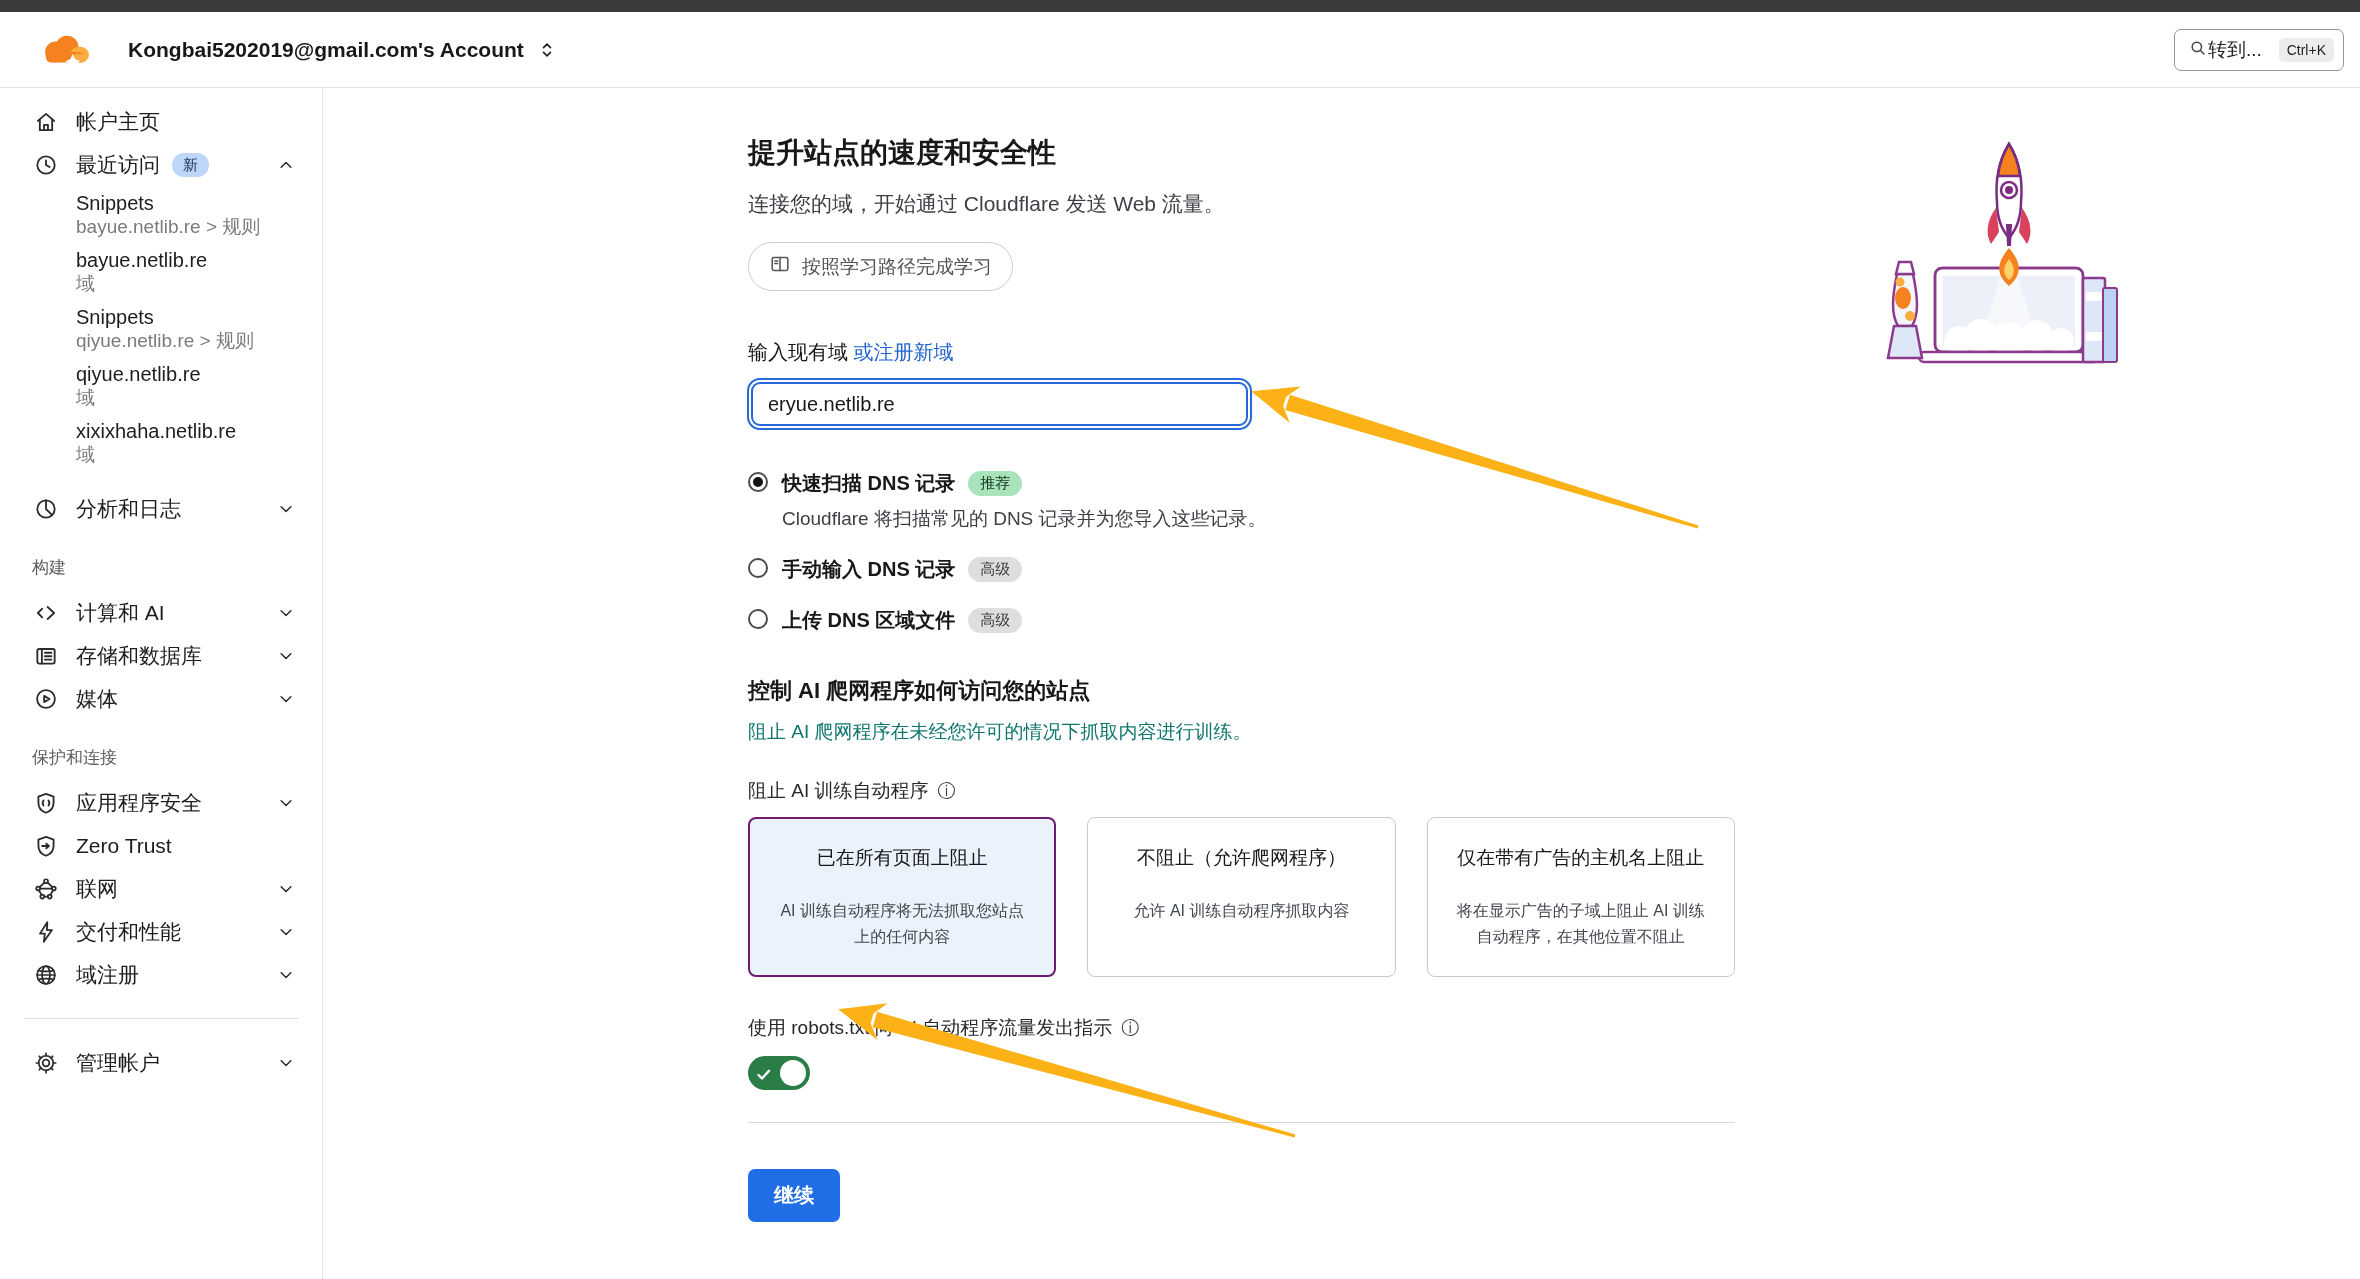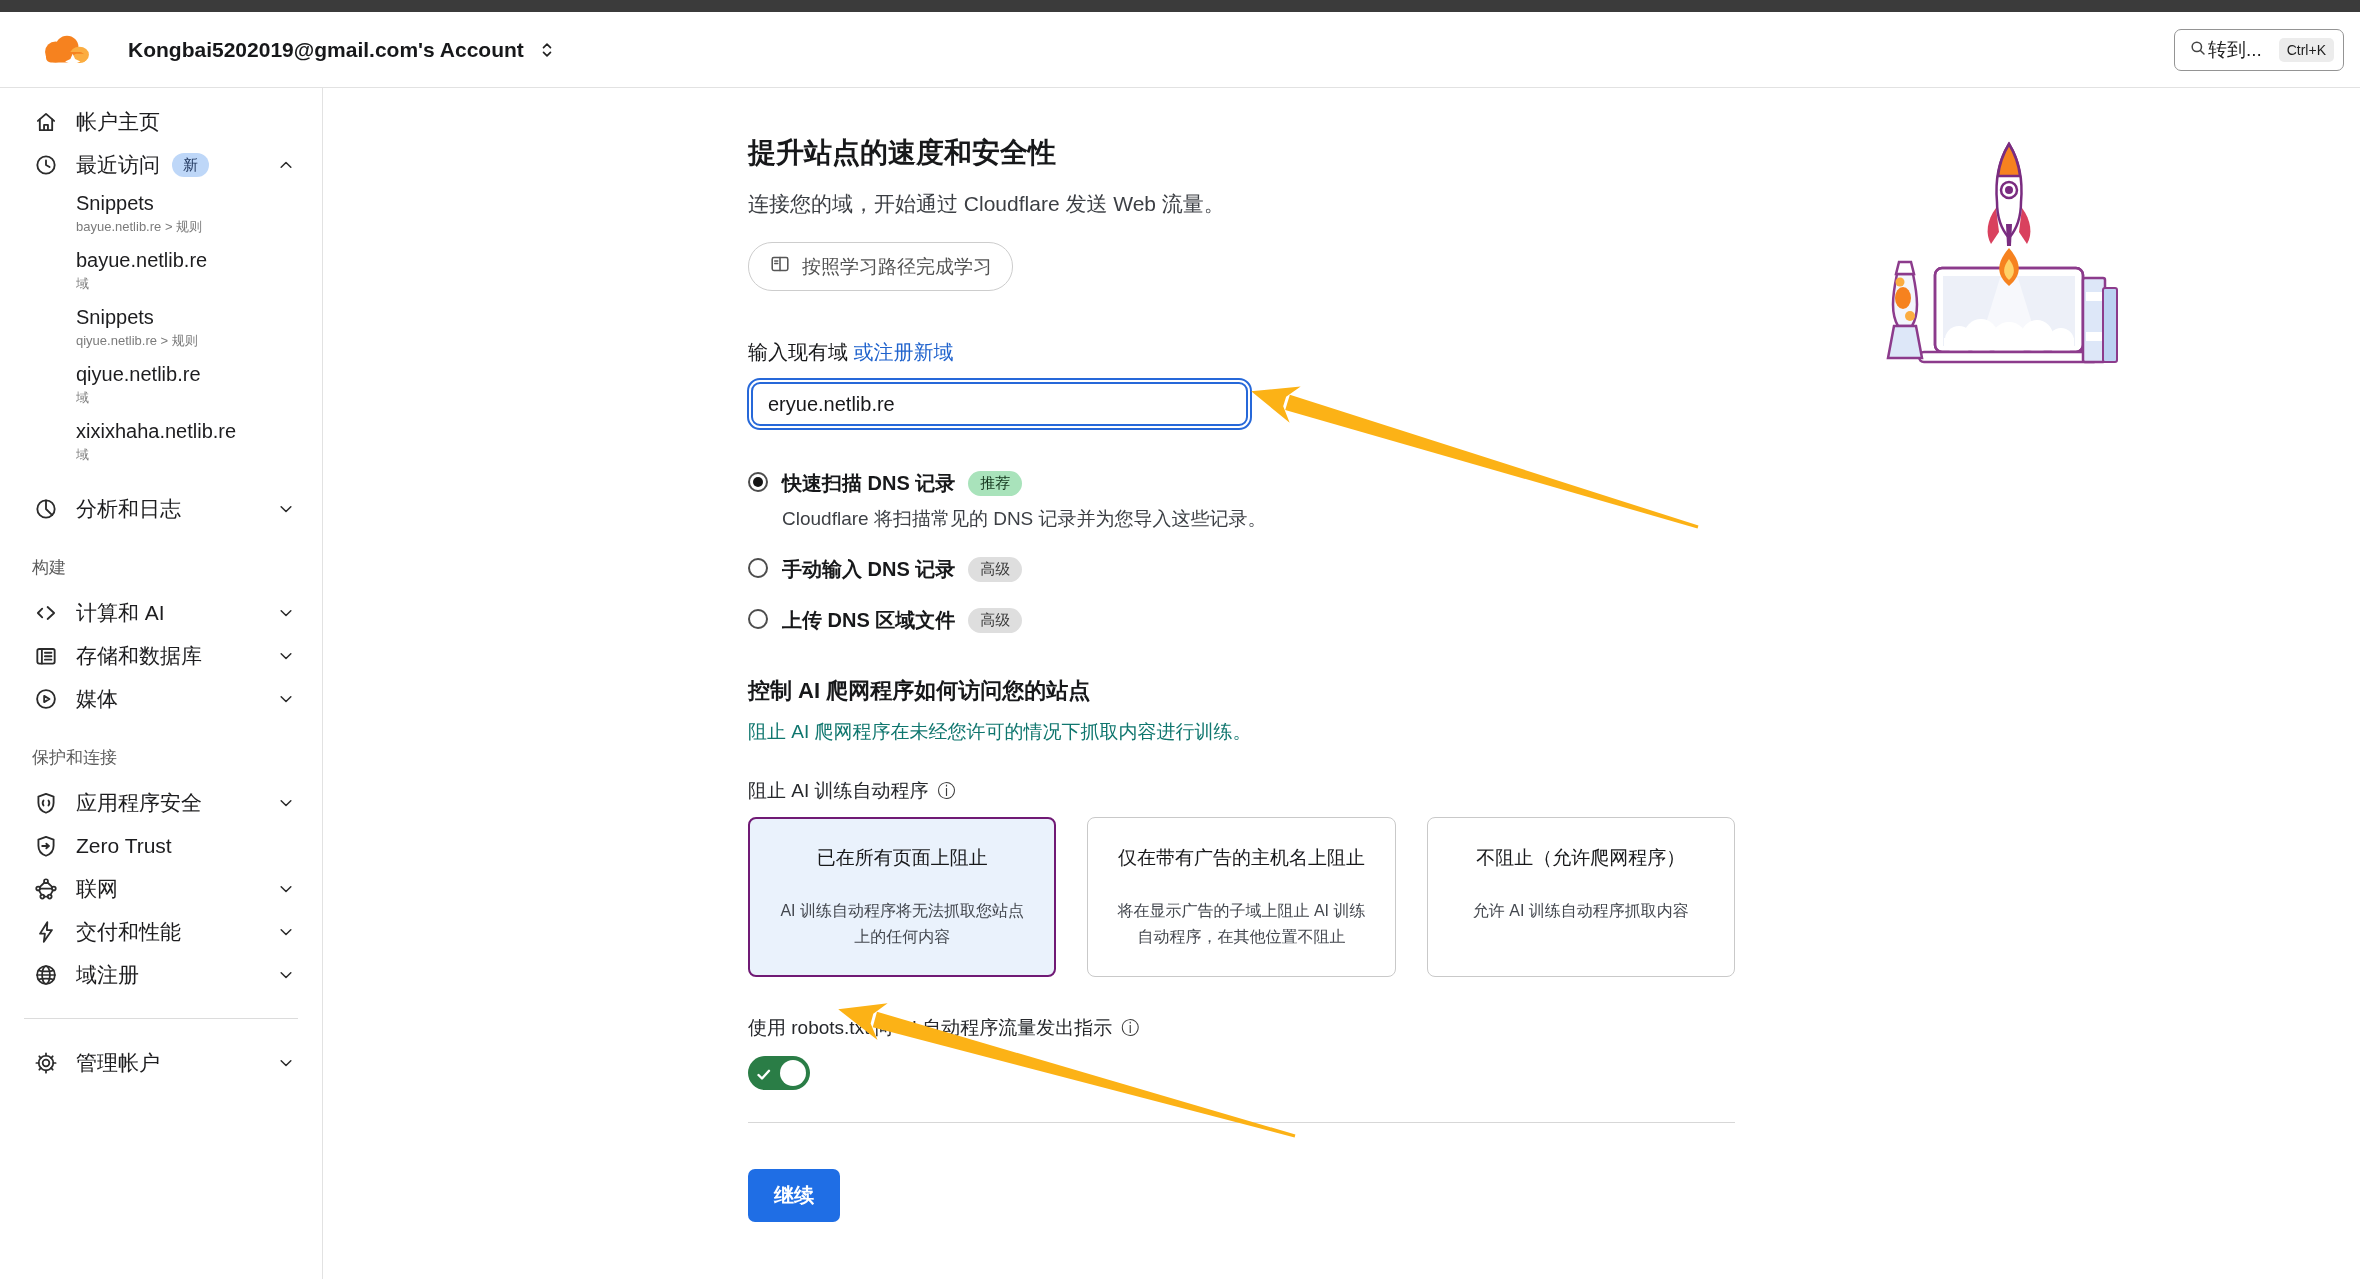--- a/index.html
+++ b/index.html
@@ -23,21 +23,21 @@
   
   .sidebar { width:323px; flex-shrink:0; border-right:1px solid #e2e2e2; padding-top:12px; overflow:hidden; }
   .nav-item { display:flex; align-items:center; gap:17px; padding:0 26px 0 32px; height:43px; font-size:21px; color:#1d1d1f; cursor:pointer; }
   .nav-item .ico { width:27px; height:27px; display:flex; align-items:center; justify-content:center; flex-shrink:0; }
   .nav-item .lbl { flex:1; display:flex; align-items:center; gap:12px; white-space:nowrap; }
   .chev { display:flex; flex-shrink:0; }
   .badge-new { background:#bed7f8; color:#20375e; font-size:15px; padding:3px 11px; border-radius:999px; line-height:1.2; }
   .recent-list { padding:6px 0 10px 76px; }
   .recent-item { margin-bottom:13px; }
   .recent-title { font-size:20px; line-height:23px; color:#1d1d1f; }
-  .recent-sub { font-size:13px; color:#7b7b7b; line-height:19px; margin-top:2px; }
+  .recent-sub { font-size:19px; color:#7b7b7b; line-height:19px; margin-top:2px; }
   .section-label { font-size:17px; color:#5c5c5c; padding:0 32px; margin:26px 0 12px; }
   .side-divider { border-top:1px solid #dcdcdc; margin:22px 24px; }
 
   
   .main { flex:1; position:relative; background:#fff; }
   .content { margin-left:425px; width:987px; padding-top:46px; }
   h1.page-title { font-size:28px; font-weight:700; margin:0 0 18px; color:#17181a; }
   .subtitle { font-size:21px; color:#3c3f44; margin:0 0 24px; }
   .learn-pill { display:inline-flex; align-items:center; gap:11px; border:1px solid #cdcdcd; border-radius:24px; padding:10px 20px; font-size:19px; color:#525252; background:#fff; margin-bottom:48px; cursor:pointer; }
   .domain-label-row { font-size:20px; margin-bottom:16px; color:#17181a; }
@@ -417,26 +417,26 @@
           <div class="ai-block-label">
             <span>阻止 AI 训练自动程序</span>
             <span class="info-glyph">ⓘ</span>
           </div>
           <div class="cards">
             <div class="card selected">
               <div class="card-title">已在所有页面上阻止</div>
               <div class="card-desc">AI 训练自动程序将无法抓取您站点上的任何内容</div>
             </div>
             <div class="card">
+              <div class="card-title">不阻止（允许爬网程序）</div>
+              <div class="card-desc">允许 AI 训练自动程序抓取内容</div>
+            </div>
+            <div class="card">
               <div class="card-title">仅在带有广告的主机名上阻止</div>
               <div class="card-desc">将在显示广告的子域上阻止 AI 训练自动程序，在其他位置不阻止</div>
-            </div>
-            <div class="card">
-              <div class="card-title">不阻止（允许爬网程序）</div>
-              <div class="card-desc">允许 AI 训练自动程序抓取内容</div>
             </div>
           </div>
         </div>
 
         <div class="robots">
           <div class="robots-label">
             <span>使用 robots.txt 向 AI 自动程序流量发出指示</span>
             <span class="info-glyph">ⓘ</span>
           </div>
           <span class="toggle">

